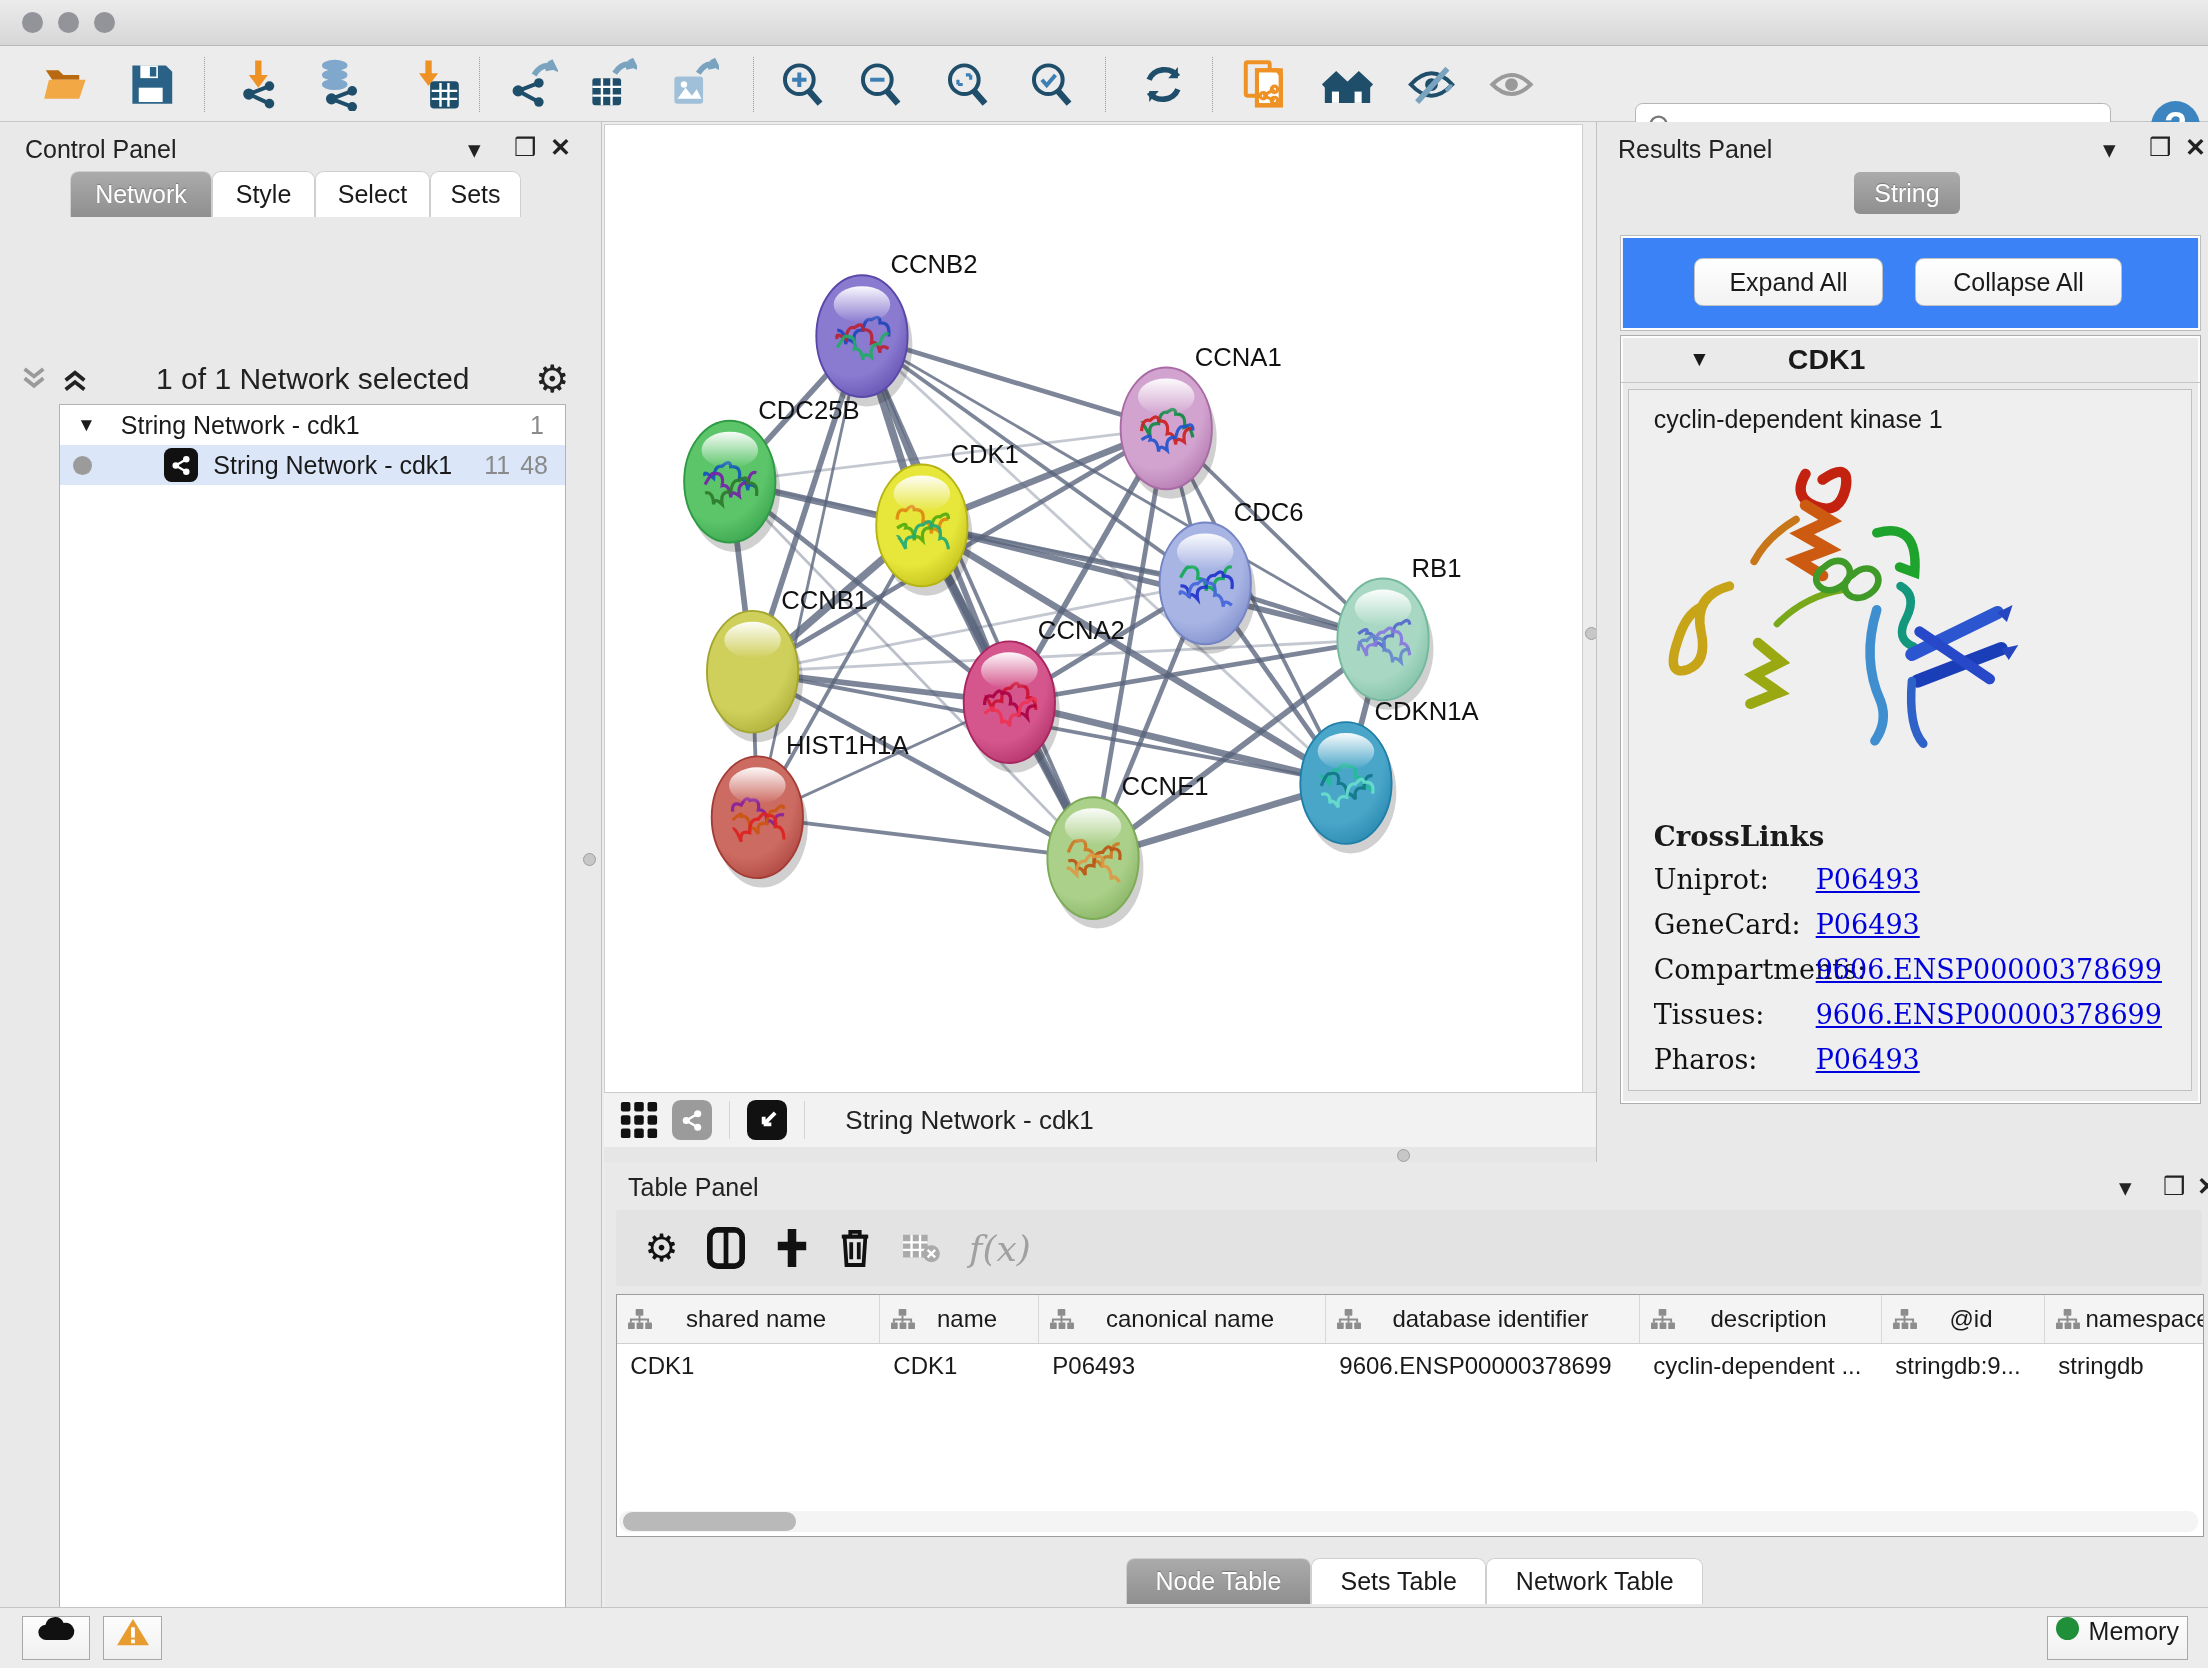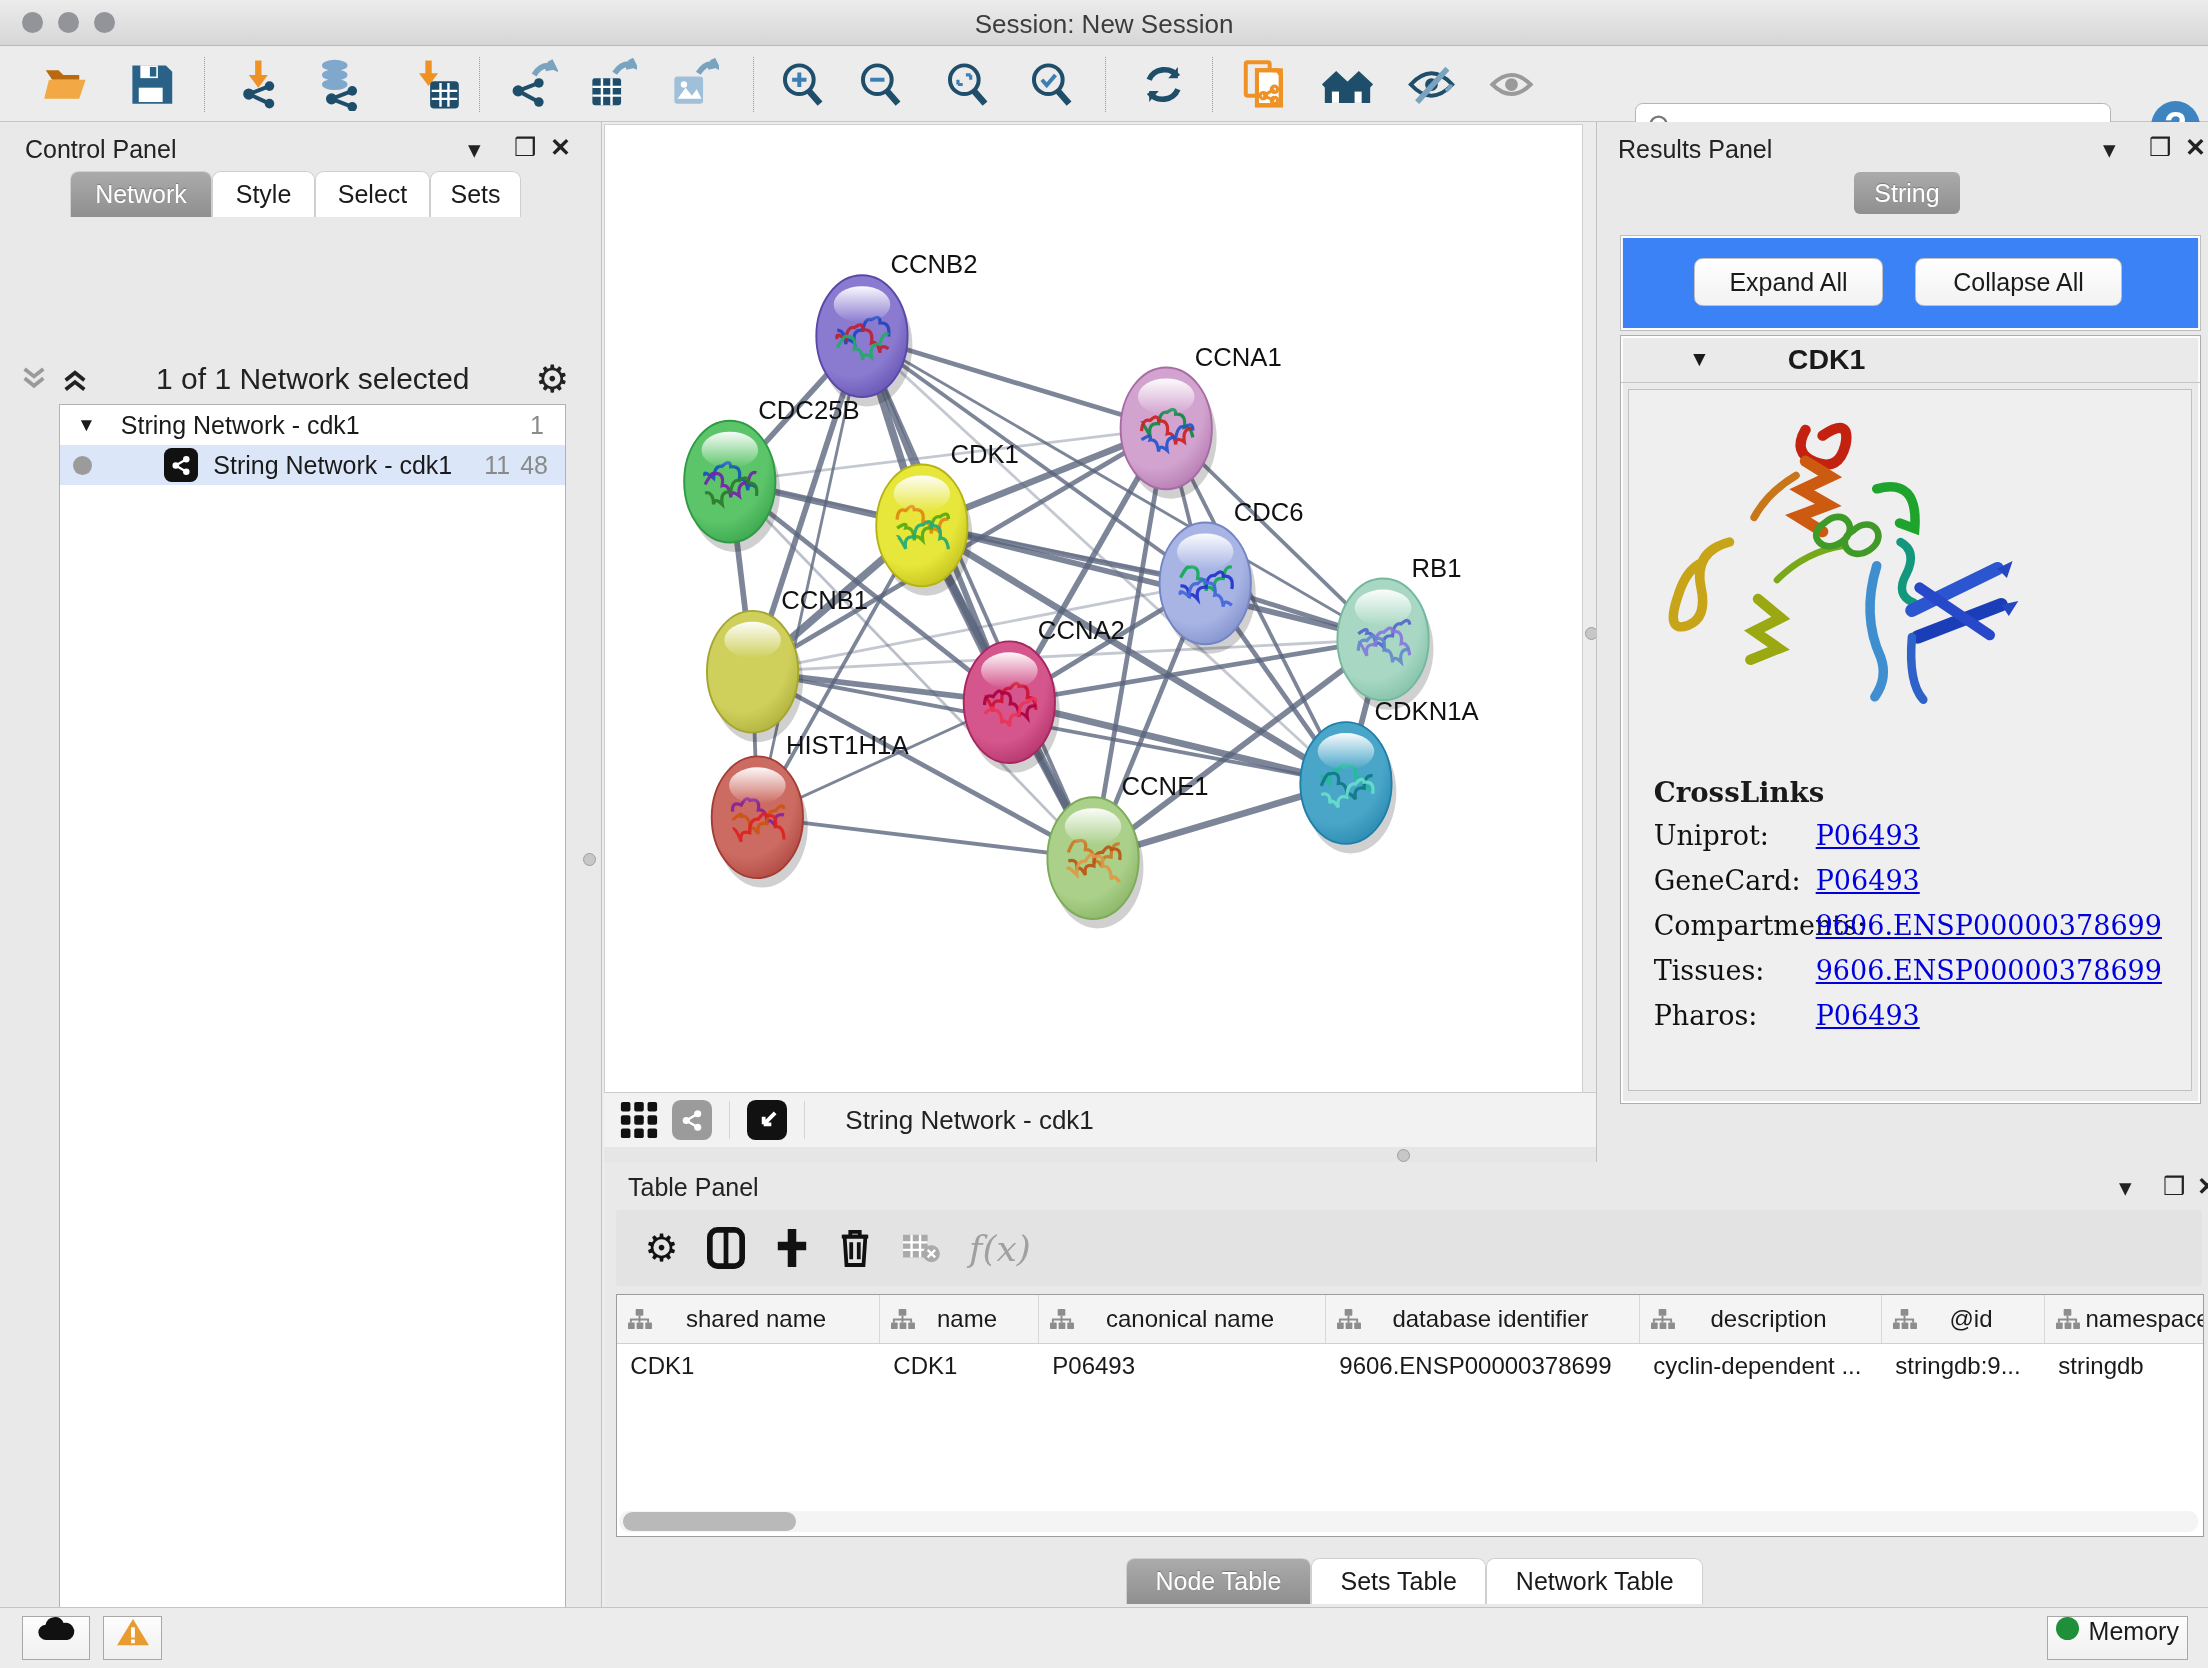--- a/index.html
+++ b/index.html
@@ -100,21 +100,20 @@
   svg{display:block;}
   text{font-family:"Liberation Sans",sans-serif;}
 </style>
 </head>
 <body>
 
 <div id="titlebar" class="abs">
   <div class="traffic abs" style="left:22px"></div>
   <div class="traffic abs" style="left:58px"></div>
   <div class="traffic abs" style="left:94px"></div>
-  <div id="title-text" class="abs">Session: New Session</div>
 </div>
 
 <div id="toolbar" class="abs">
   <div class="tb-icon abs" style="left:41px">
     <svg width="51" height="51" viewBox="0 0 64 64">
         <path d="M6 14h16l6 6h20v6H14z" fill="#b96a10"></path>
         <path d="M10 26h46l-8 24H4z" fill="#f2a844"></path>
       </svg>
   </div>
   <div class="tb-icon abs" style="left:126px">
@@ -591,20 +590,21 @@
 <div id="rp-box1" class="abs">
   <div class="btn abs" style="left:73px;top:22px;width:187px;height:46px">Expand All</div>
   <div class="btn abs" style="left:294px;top:22px;width:205px;height:46px">Collapse All</div>
 </div>
 <div id="rp-box2" class="abs">
   <div id="rp-head">
     <span style="margin-left:68px;font-size:21px">▼</span>
     <span style="margin-left:78px;font-size:28.5px;font-weight:bold">CDK1</span>
   </div>
   <div id="rp-inner">
+    <div id="rp-desc">cyclin-dependent kinase 1</div>
     <svg width="399" height="342" viewBox="0 0 420 360" style="margin:19px 0 0 34px">
       <g fill="none" stroke-linecap="round">
         <path d="M168 28 q30 -20 24 10 q-7 28 -32 18 q-24 -10 -10 -34" stroke="#c42210" stroke-width="11"></path>
         <path d="M150 55 l26 16 l-30 14 l28 16 l-32 12 l26 16" stroke="#cc5a11" stroke-width="12"></path>
         <path d="M140 70 q-30 18 -44 44" stroke="#c8761a" stroke-width="8"></path>
         <path d="M70 140 q-38 10 -30 48 q7 32 -14 40 q-24 8 -10 -32 q8 -26 24 -34" stroke="#c8a418" stroke-width="10"></path>
         <path d="M100 200 l24 20 l-28 14 l26 18 l-30 12" stroke="#9aa812" stroke-width="11"></path>
         <path d="M120 180 q30 -30 70 -36" stroke="#79a81a" stroke-width="7"></path>
         <path d="M170 120 c20 -18 38 6 18 20 c-20 14 -38 -8 -18 -20 m30 8 c20 -18 38 6 18 20 c-20 14 -38 -8 -18 -20" stroke="#3f9a28" stroke-width="7"></path>
         <path d="M225 84 q44 -12 40 42 l-16 -6" stroke="#1ea32c" stroke-width="10"></path>

